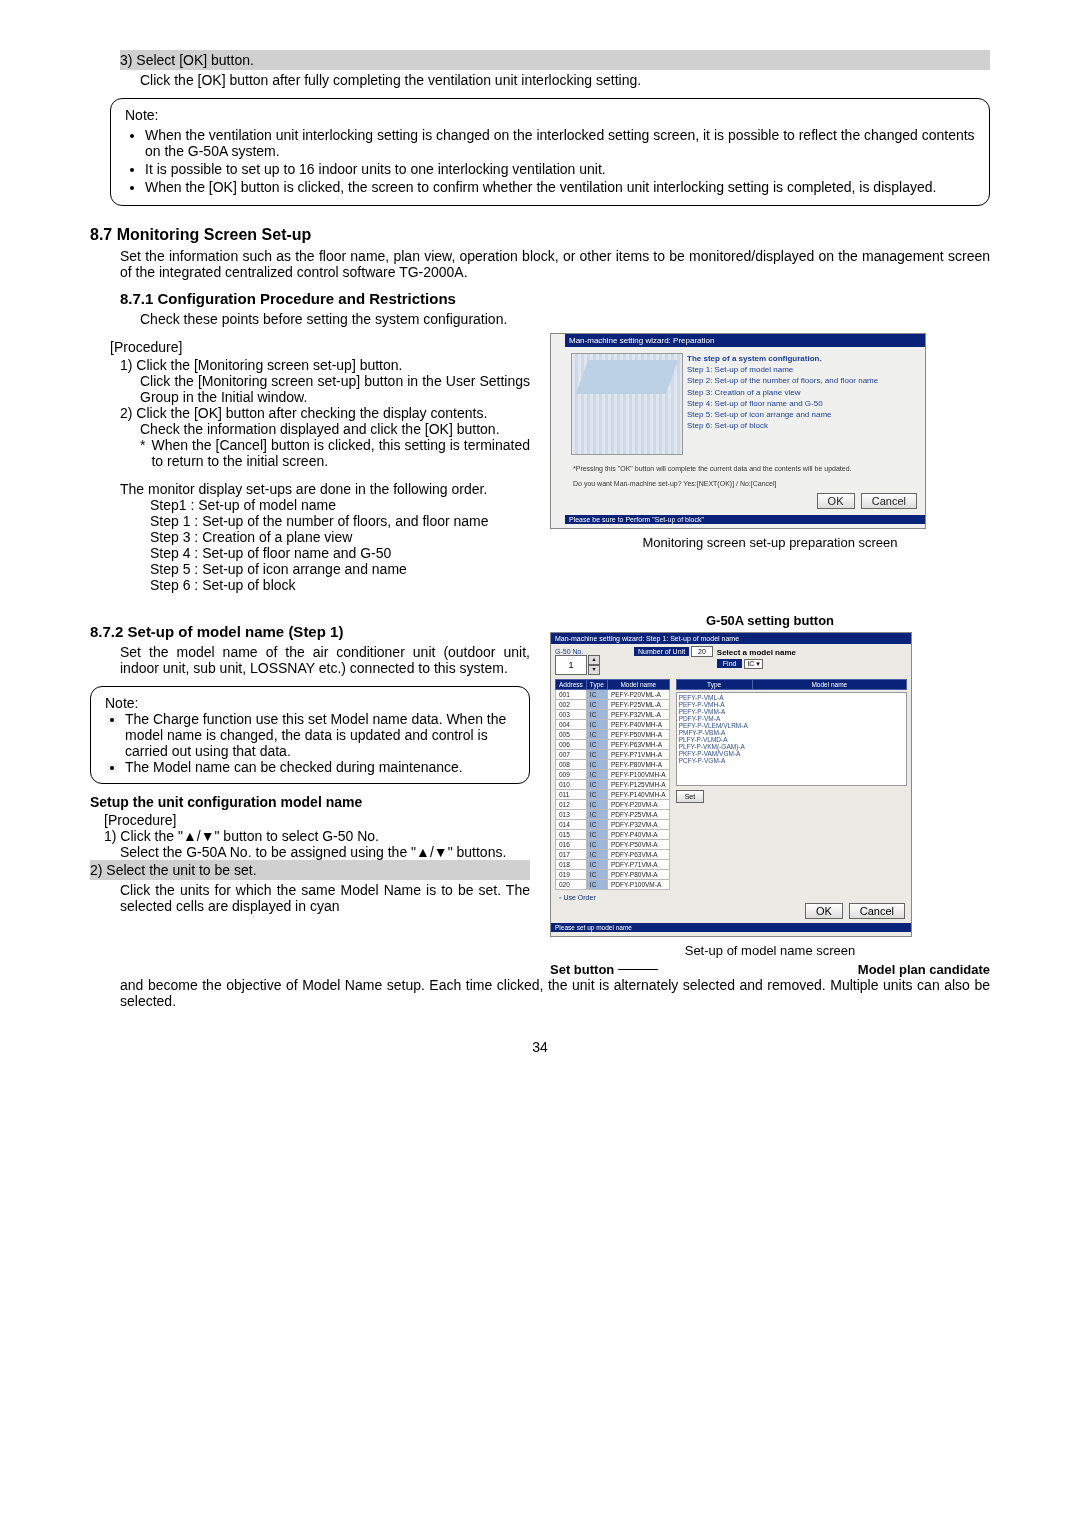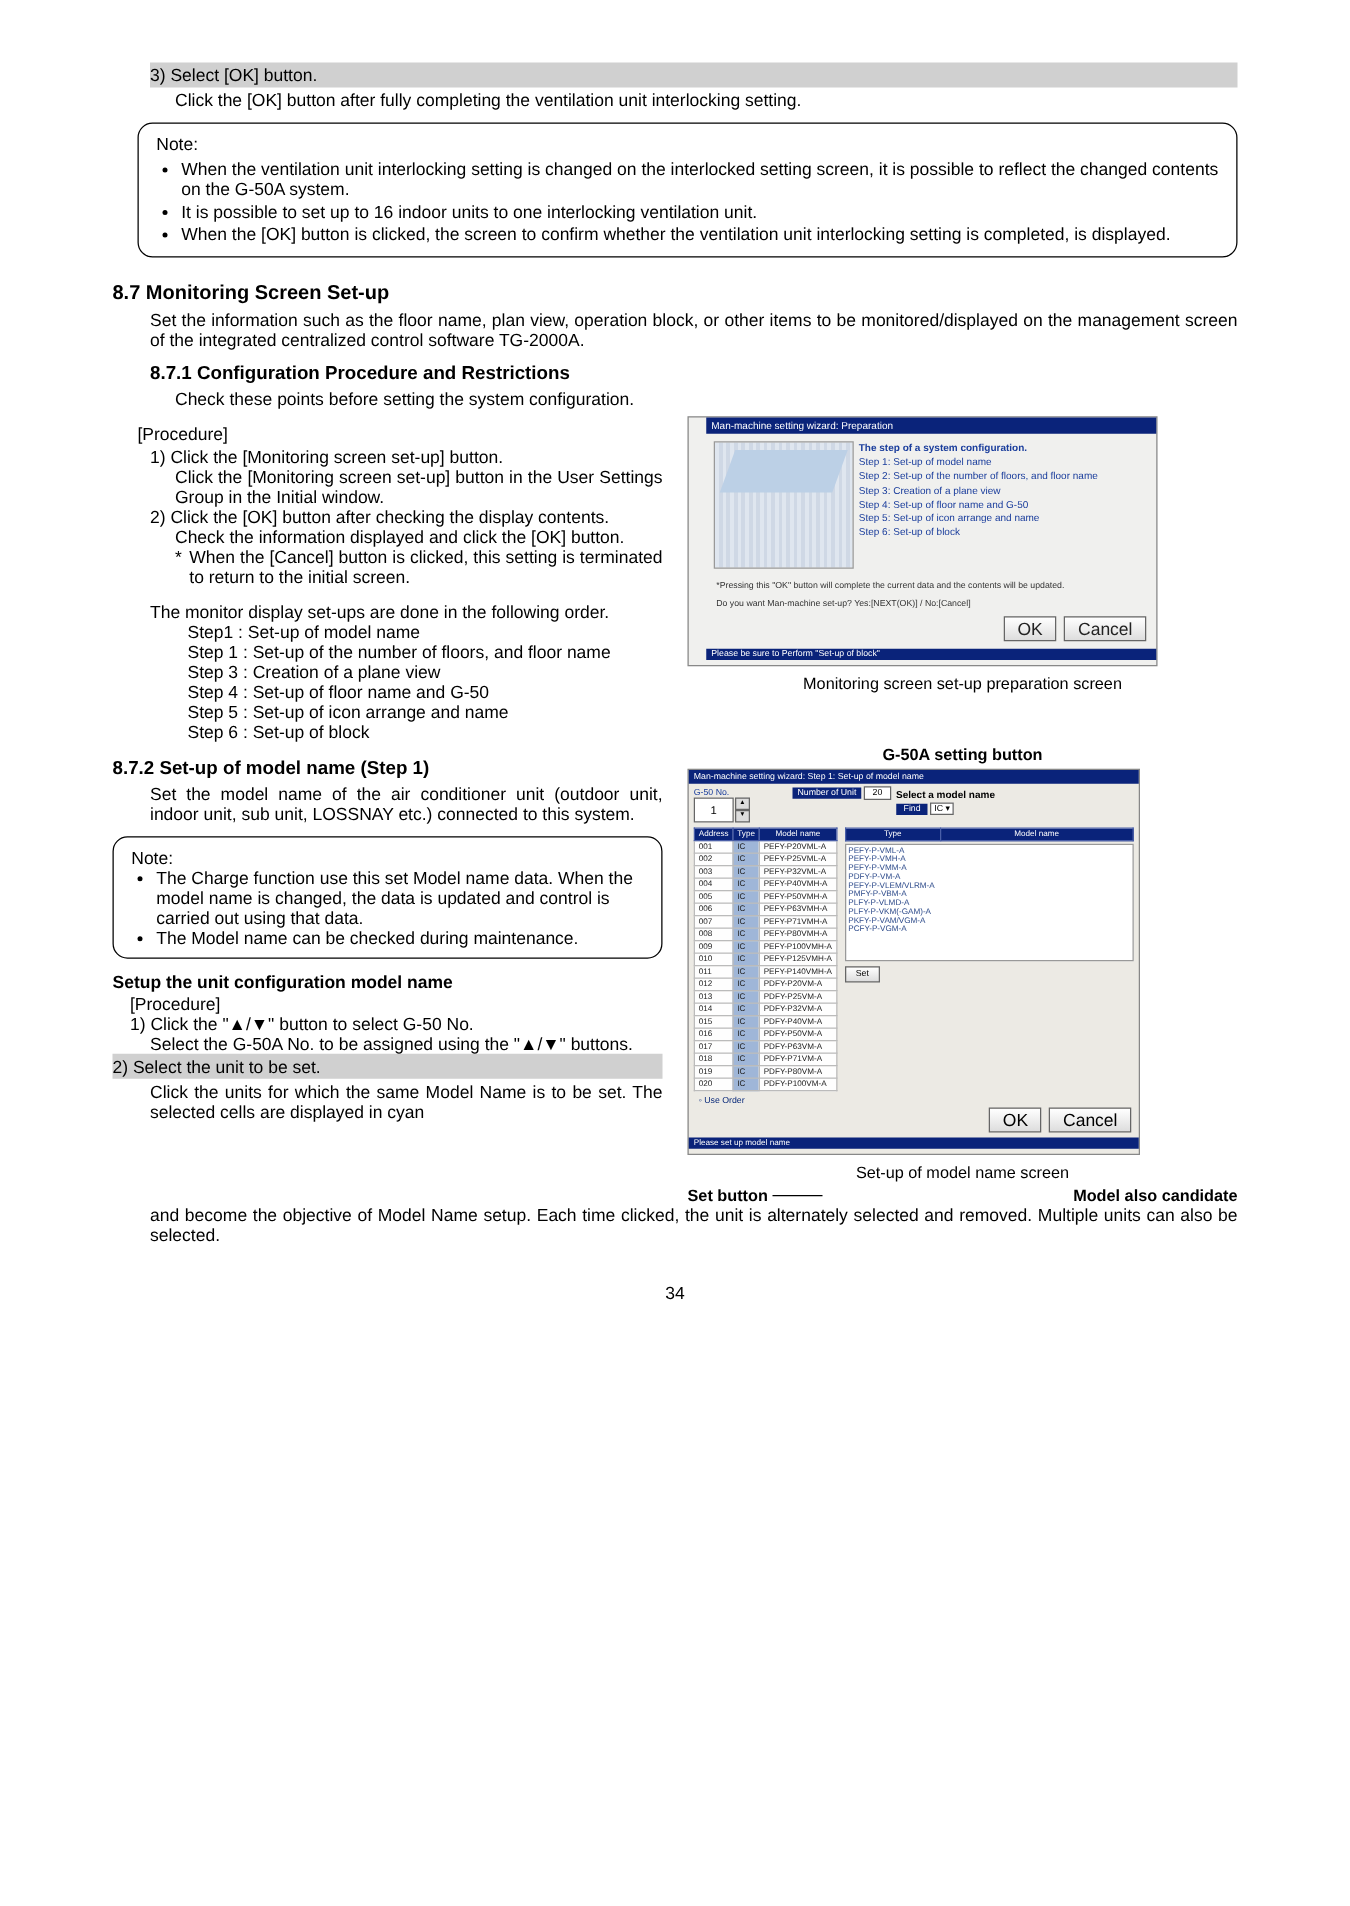--- a/index.html
+++ b/index.html
@@ -119,21 +119,21 @@
     color: #333;
   }
   .screenshot1 .btnrow {
     text-align: right;
     padding: 2px 8px 6px 0;
   }
   .screenshot1 .btn, .screenshot2 .btn {
     display: inline-block;
     border: 1px solid #666;
     background: linear-gradient(#fff,#ddd);
-    font-size: 14px;
+    font-size: 11px;
     padding: 1px 10px;
     margin-left: 4px;
   }
   .screenshot1 .status {
     background:#0a237a;
     color:#fff;
     font-size:7px;
     padding:1px 4px;
   }
   .caption { text-align: center; font-size: 13px; margin-top: 6px; }
@@ -264,21 +264,21 @@
       <div class="btnrow">
         <span class="btn">OK</span>
         <span class="btn">Cancel</span>
       </div>
       <div class="status">Please be sure to Perform "Set-up of block"</div>
     </div>
     <div class="caption">Monitoring screen set-up preparation screen</div>
   </div>
 </div>
 
-<div class="two-col" style="margin-top:3px;">
+<div class="two-col" style="margin-top:20px;">
   <div class="left-col">
     <div class="sub-head" style="margin-left:0;">8.7.2 Set-up of model name (Step 1)</div>
     <div class="indent1 just">Set the model name of the air conditioner unit (outdoor unit, indoor unit, sub unit, LOSSNAY etc.) connected to this system.</div>
 
     <div class="small-note-box">
       <div>Note:</div>
       <ul>
         <li>The Charge function use this set Model name data. When the model name is changed, the data is updated and control is carried out using that data.</li>
         <li>The Model name can be checked during maintenance.</li>
       </ul>
@@ -458,20 +458,20 @@
       <div class="btnrow">
         <span class="btn">OK</span>
         <span class="btn">Cancel</span>
       </div>
       <div class="status">Please set up model name</div>
     </div>
     <div class="caption">Set-up of model name screen</div>
     <div style="display:flex;align-items:center;gap:4px;margin-top:4px;">
       <span class="label-text">Set button</span>
       <span style="flex:0 0 40px;height:1px;background:#000;"></span>
-      <span class="label-text" style="margin-left:auto;">Model also candidate</span>
+      <span class="label-text" style="margin-left:auto;">Model plan candidate</span>
     </div>
   </div>
 </div>
 
 <div class="indent1 just">and become the objective of Model Name setup. Each time clicked, the unit is alternately selected and removed. Multiple units can also be selected.</div>
 
 <div class="page-num">34</div>
 
 </body></html>

